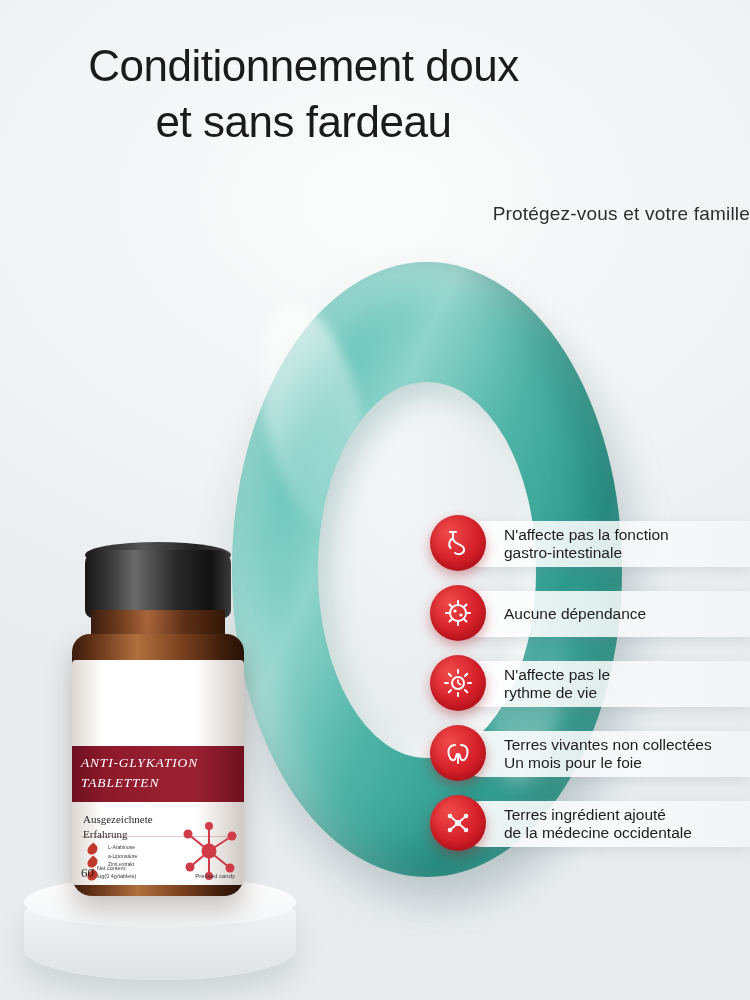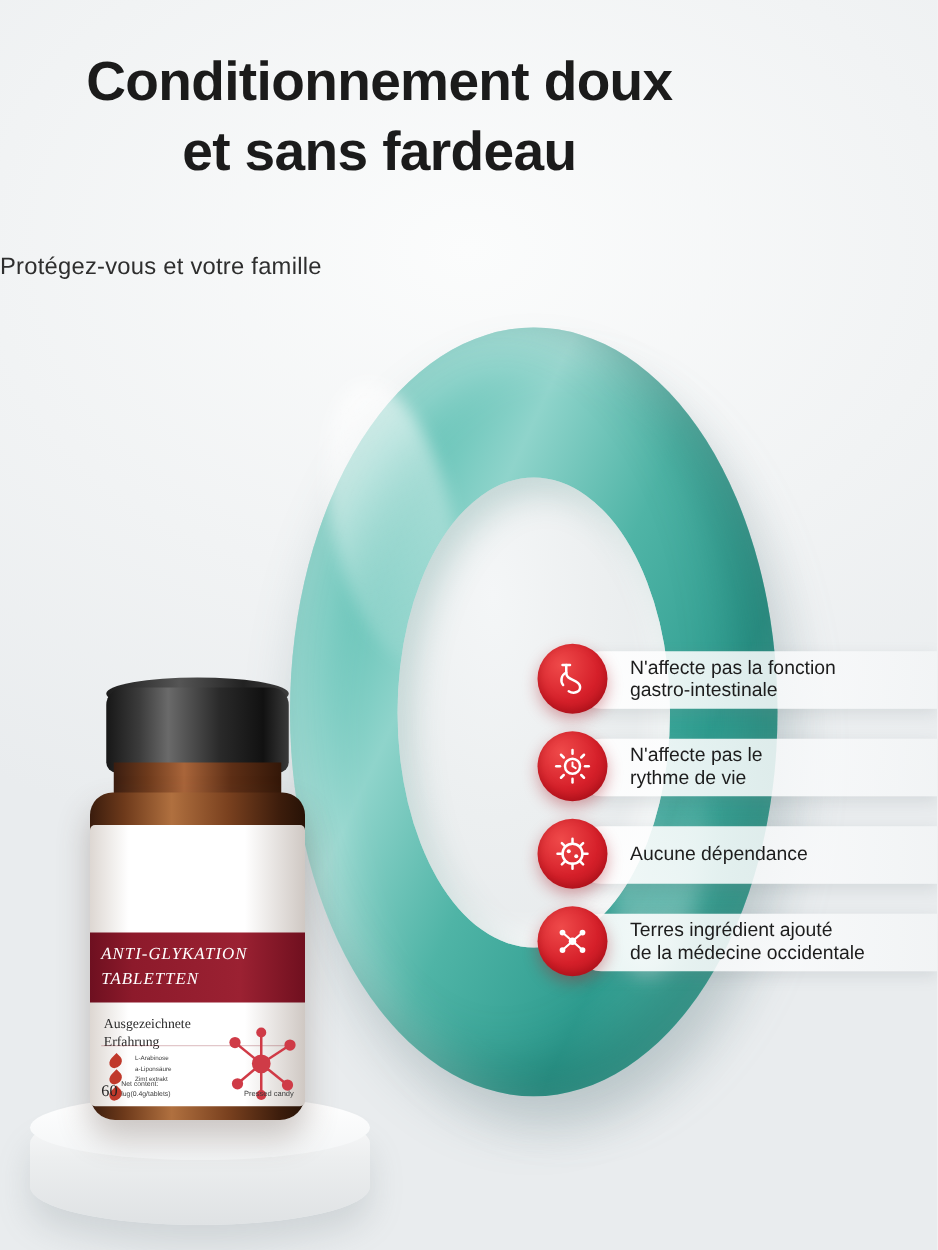--- a/index.html
+++ b/index.html
@@ -23,31 +23,31 @@
   }
   
   .headline {
     position: absolute;
     top: 38px;
     left: 0;
     width: 607px;
     text-align: center;
     font-size: 44px;
     line-height: 1.28;
-    font-weight: bold;
+    font-weight: normal;
     color: #1b1b1b;
     letter-spacing: -0.5px;
   }
   .headline .l2 { display: block; }
   .subline {
     position: absolute;
     top: 203px;
     left: 0;
     width: 750px;
-    text-align: left;
+    text-align: right;
     font-size: 19px;
     color: #2e2e2e;
     letter-spacing: 0.2px;
   }
   
   .ring-wrap {
     position: absolute;
     left: 232px;
     top: 262px;
     width: 425px;
@@ -433,61 +433,75 @@
       <div class="feature-text">
         <span>N'affecte pas la fonction</span>
         <span class="second">gastro-intestinale</span>
       </div>
     </div>
 
     <div class="feature">
       <div class="pill"></div>
       <div class="badge">
         <svg width="32" height="32" viewBox="0 0 32 32" fill="none" stroke="#ffffff" stroke-width="2" stroke-linecap="round">
-          <circle cx="16" cy="16" r="6"></circle>
-          <path d="M16 13 L16 16 L18.5 17.5" stroke-width="1.6"></path>
-          <line x1="16" y1="6" x2="16" y2="3"></line>
-          <line x1="16" y1="26" x2="16" y2="29"></line>
-          <line x1="6" y1="16" x2="3" y2="16"></line>
-          <line x1="26" y1="16" x2="29" y2="16"></line>
-          <line x1="9" y1="9" x2="6.8" y2="6.8"></line>
-          <line x1="23" y1="23" x2="25.2" y2="25.2"></line>
-          <line x1="23" y1="9" x2="25.2" y2="6.8"></line>
-          <line x1="9" y1="23" x2="6.8" y2="25.2"></line>
-        </svg>
-      </div>
-      <div class="feature-text">
-        <span>N'affecte pas le</span>
-        <span class="second">rythme de vie</span>
-      </div>
-    </div>
-
-    <div class="feature">
-      <div class="pill"></div>
-      <div class="badge">
-        <svg width="32" height="32" viewBox="0 0 32 32" fill="none" stroke="#ffffff" stroke-width="2" stroke-linecap="round">
           <circle cx="16" cy="16" r="8"></circle>
           <circle cx="13" cy="14" r="1.6" fill="#fff" stroke="none"></circle>
           <circle cx="19" cy="18" r="1.6" fill="#fff" stroke="none"></circle>
           <line x1="16" y1="8" x2="16" y2="4"></line>
           <line x1="16" y1="24" x2="16" y2="28"></line>
           <line x1="8" y1="16" x2="4" y2="16"></line>
           <line x1="24" y1="16" x2="28" y2="16"></line>
           <line x1="10.3" y1="10.3" x2="7.5" y2="7.5"></line>
           <line x1="21.7" y1="21.7" x2="24.5" y2="24.5"></line>
           <line x1="21.7" y1="10.3" x2="24.5" y2="7.5"></line>
           <line x1="10.3" y1="21.7" x2="7.5" y2="24.5"></line>
         </svg>
       </div>
       <div class="feature-text">
         <span>Aucune dépendance</span>
         <span class="second"></span>
       </div>
     </div>
 
+    <div class="feature">
+      <div class="pill"></div>
+      <div class="badge">
+        <svg width="32" height="32" viewBox="0 0 32 32" fill="none" stroke="#ffffff" stroke-width="2" stroke-linecap="round">
+          <circle cx="16" cy="16" r="6"></circle>
+          <path d="M16 13 L16 16 L18.5 17.5" stroke-width="1.6"></path>
+          <line x1="16" y1="6" x2="16" y2="3"></line>
+          <line x1="16" y1="26" x2="16" y2="29"></line>
+          <line x1="6" y1="16" x2="3" y2="16"></line>
+          <line x1="26" y1="16" x2="29" y2="16"></line>
+          <line x1="9" y1="9" x2="6.8" y2="6.8"></line>
+          <line x1="23" y1="23" x2="25.2" y2="25.2"></line>
+          <line x1="23" y1="9" x2="25.2" y2="6.8"></line>
+          <line x1="9" y1="23" x2="6.8" y2="25.2"></line>
+        </svg>
+      </div>
+      <div class="feature-text">
+        <span>N'affecte pas le</span>
+        <span class="second">rythme de vie</span>
+      </div>
+    </div>
+
+    <div class="feature">
+      <div class="pill"></div>
+      <div class="badge">
+        <svg width="32" height="32" viewBox="0 0 32 32" fill="none" stroke="#ffffff" stroke-width="2" stroke-linecap="round" stroke-linejoin="round">
+          <path d="M13 8 C8 8 6 12 6.5 16 C7 20 9 24 12 23 C14.5 22.2 13.5 18 15 17"></path>
+          <path d="M19 8 C24 8 26 12 25.5 16 C25 20 23 24 20 23 C17.5 22.2 18.5 18 17 17"></path>
+          <line x1="16" y1="17" x2="16" y2="26"></line>
+        </svg>
+      </div>
+      <div class="feature-text">
+        <span>Terres vivantes non collectées</span>
+        <span class="second">Un mois pour le foie</span>
+      </div>
+    </div>
 
     <div class="feature">
       <div class="pill"></div>
       <div class="badge">
         <svg width="32" height="32" viewBox="0 0 32 32" fill="none" stroke="#ffffff" stroke-width="1.8" stroke-linecap="round">
           <line x1="16" y1="16" x2="8" y2="9"></line>
           <line x1="16" y1="16" x2="24" y2="9"></line>
           <line x1="16" y1="16" x2="8" y2="23"></line>
           <line x1="16" y1="16" x2="24" y2="23"></line>
           <circle cx="16" cy="16" r="3" fill="#fff" stroke="none"></circle>

